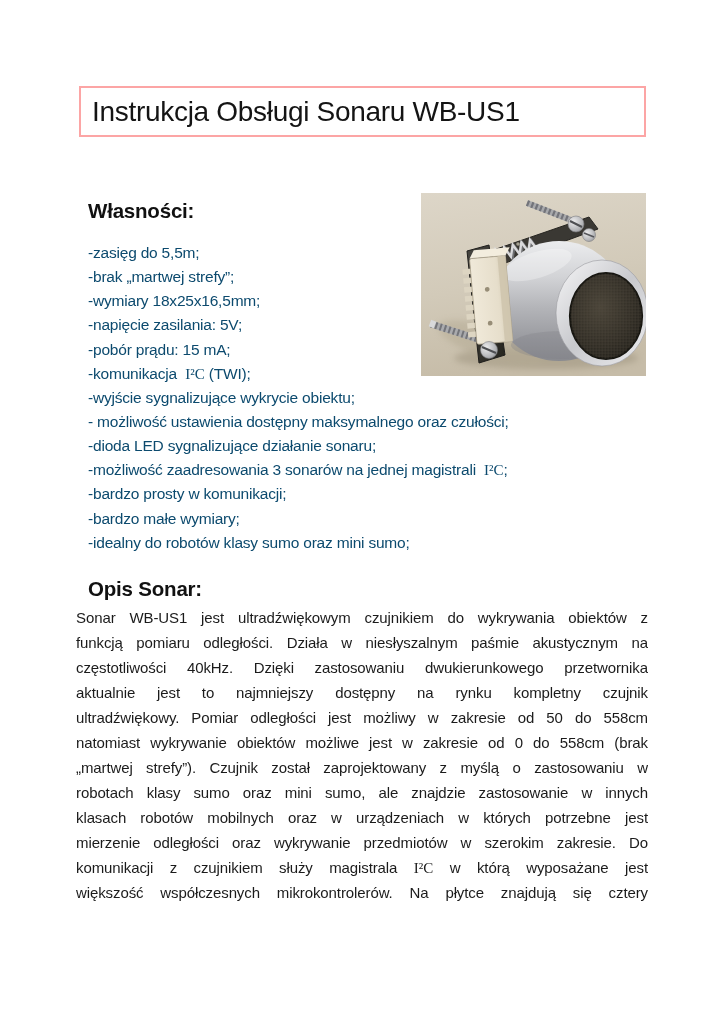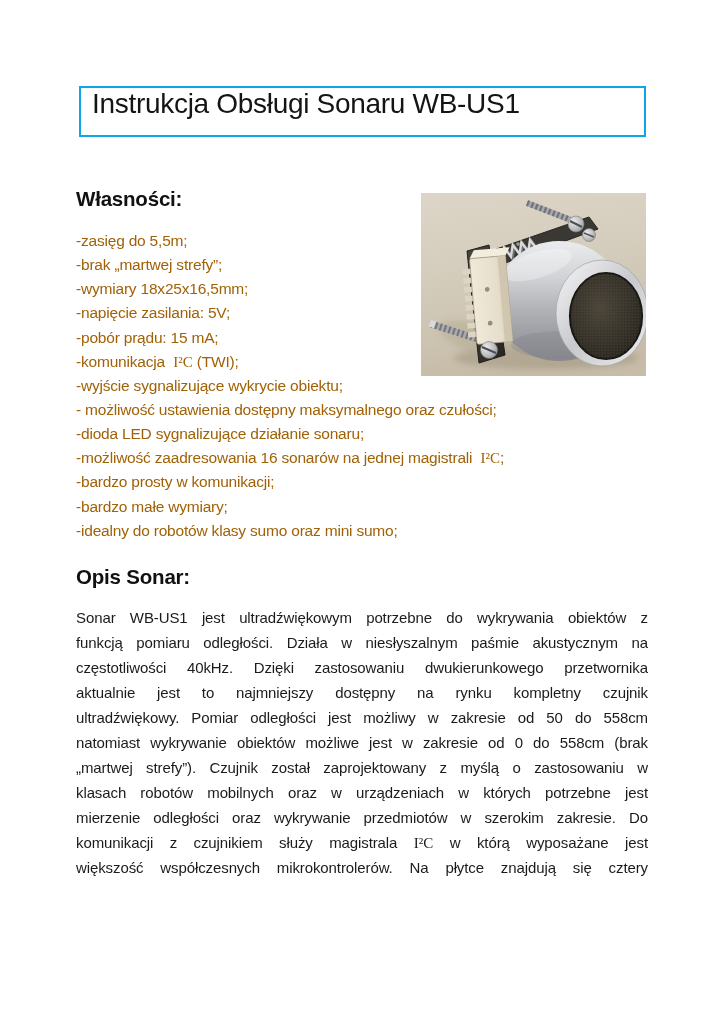--- a/index.html
+++ b/index.html
@@ -3,36 +3,36 @@
 <meta charset="utf-8">
 <style>
   html,body{margin:0;padding:0;background:#ffffff;}
   .page{
     position:relative;width:724px;height:1024px;background:#ffffff;
     font-family:"Liberation Sans","DejaVu Sans",sans-serif;color:#1a1a1a;
     overflow:hidden;
   }
   .title-box{
     position:absolute;left:79px;top:86px;width:567px;height:51px;
-    box-sizing:border-box;border:2px solid #0ea5e9;background:#ffffff;
-    display:flex;
+    box-sizing:border-box;border:2px solid #fca5a5;background:#ffffff;
+    display:flex;align-items:center;
   }
   .title-box h1{
     margin:0;padding-left:11px;font-size:28px;font-weight:400;
     letter-spacing:-0.3px;color:#141414;white-space:pre;
   }
   .section-heading{
-    position:absolute;left:76px;margin:0;font-size:20.5px;font-weight:700;
+    position:absolute;left:76px;margin:12px;font-size:20.5px;font-weight:700;
     color:#111;letter-spacing:-0.2px;
   }
   #h-wlasnosci{top:187px;}
   #h-opis{top:565px;}
   .props{
-    position:absolute;left:76px;top:229px;margin:0;padding:0;list-style:none;
-    font-size:15.5px;letter-spacing:-0.2px;color:#a16207;
+    position:absolute;left:76px;top:229px;margin:12px;padding:0;list-style:none;
+    font-size:15.5px;letter-spacing:-0.2px;color:#0c4a6e;
   }
   .props li{height:24.15px;line-height:24.15px;white-space:pre;}
   .math{
     font-family:"Liberation Serif","DejaVu Serif",serif;
     font-size:15px;letter-spacing:0;
   }
   .desc{
     position:absolute;left:76px;top:605px;width:572px;
     font-size:15px;letter-spacing:-0.1px;color:#1b1b1b;
   }
@@ -59,21 +59,21 @@
   <ul class="props">
     <li><span>-zasięg do 5,5m;</span></li>
     <li><span>-brak „martwej strefy”;</span></li>
     <li><span>-wymiary 18x25x16,5mm;</span></li>
     <li><span>-napięcie zasilania: 5V;</span></li>
     <li><span>-pobór prądu: 15 mA;</span></li>
     <li><span>-komunikacja  </span><span class="math">I²C</span><span> (TWI);</span></li>
     <li><span>-wyjście sygnalizujące wykrycie obiektu;</span></li>
     <li><span>- możliwość ustawienia dostępny maksymalnego oraz czułości;</span></li>
     <li><span>-dioda LED sygnalizujące działanie sonaru;</span></li>
-    <li><span>-możliwość zaadresowania 16 sonarów na jednej magistrali  </span><span class="math">I²C</span><span>;</span></li>
+    <li><span>-możliwość zaadresowania 3 sonarów na jednej magistrali  </span><span class="math">I²C</span><span>;</span></li>
     <li><span>-bardzo prosty w komunikacji;</span></li>
     <li><span>-bardzo małe wymiary;</span></li>
     <li><span>-idealny do robotów klasy sumo oraz mini sumo;</span></li>
   </ul>
 
   <div class="photo">
     <svg viewBox="0 0 225 183" xmlns="http://www.w3.org/2000/svg">
       <defs>
         <linearGradient id="bgG" x1="0" y1="0" x2="0.2" y2="1">
           <stop offset="0" stop-color="#ddd6c8"></stop>
@@ -186,26 +186,27 @@
       <g>
         <circle cx="68" cy="157" r="8.5" fill="url(#headG)" stroke="#7d7e81" stroke-width="0.6"></circle>
         <line x1="61" y1="154" x2="75" y2="160" stroke="#4e4f52" stroke-width="2"></line>
       </g>
     </svg>
   </div>
 
   <h2 class="section-heading" id="h-opis">Opis Sonar:</h2>
 
   <div class="desc">
-    <div class="line"><span>Sonar WB-US1 jest ultradźwiękowym potrzebne do wykrywania obiektów z</span></div>
+    <div class="line"><span>Sonar WB-US1 jest ultradźwiękowym czujnikiem do wykrywania obiektów z</span></div>
     <div class="line"><span>funkcją pomiaru odległości. Działa w niesłyszalnym paśmie akustycznym na</span></div>
     <div class="line"><span>częstotliwości 40kHz. Dzięki zastosowaniu dwukierunkowego przetwornika</span></div>
     <div class="line"><span>aktualnie jest to najmniejszy dostępny na rynku kompletny czujnik</span></div>
     <div class="line"><span>ultradźwiękowy. Pomiar odległości jest możliwy w zakresie od 50 do 558cm</span></div>
     <div class="line"><span>natomiast wykrywanie obiektów możliwe jest w zakresie od 0 do 558cm (brak</span></div>
     <div class="line"><span>„martwej strefy”). Czujnik został zaprojektowany z myślą o zastosowaniu w</span></div>
+    <div class="line"><span>robotach klasy sumo oraz mini sumo, ale znajdzie zastosowanie w innych</span></div>
     <div class="line"><span>klasach robotów mobilnych oraz w urządzeniach w których potrzebne jest</span></div>
     <div class="line"><span>mierzenie odległości oraz wykrywanie przedmiotów w szerokim zakresie. Do</span></div>
     <div class="line"><span>komunikacji z czujnikiem służy magistrala </span><span class="math">I²C</span><span> w którą wyposażane jest</span></div>
     <div class="line"><span>większość współczesnych mikrokontrolerów. Na płytce znajdują się cztery</span></div>
   </div>
 
 </div>
 
 </body></html>

